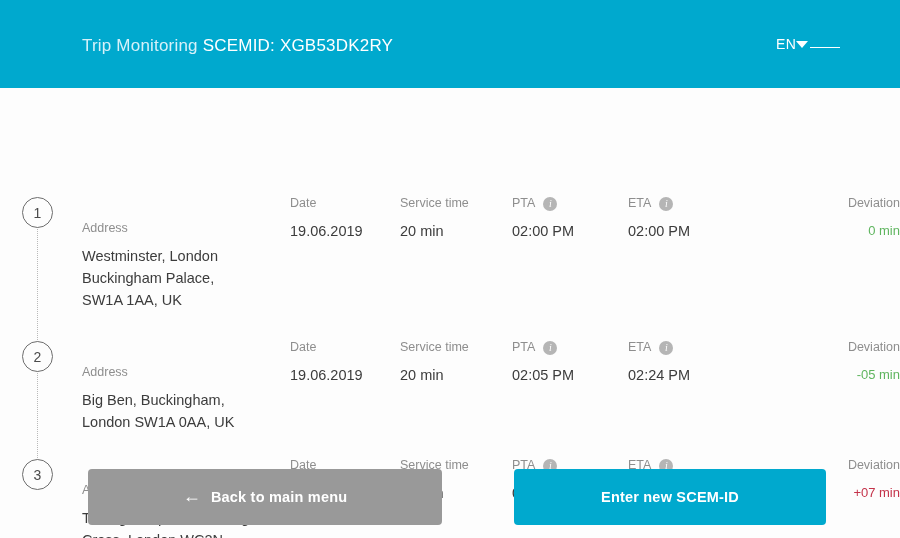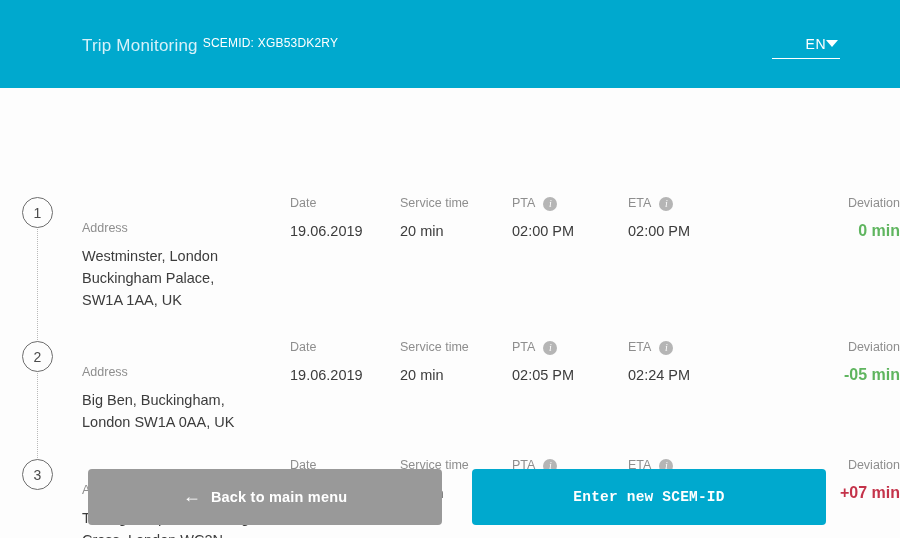--- a/index.html
+++ b/index.html
@@ -35,30 +35,30 @@
     gap: 5px;
     padding-top: 4px;
   }
   .app-title {
     font-size: 17px;
     color: #d6f1f9;
     letter-spacing: 0.2px;
     line-height: 1.2;
   }
   .scem-id {
-    font-size: 12px;
+    font-size: 17px;
     color: #ffffff;
     letter-spacing: 0.2px;
     line-height: 1.2;
   }
 
   .lang-select {
     display: flex;
-    flex-direction: column;
-    align-items: flex-end;
+    flex-direction: row;
+    align-items: center;
     margin-right: 60px;
     width: 68px;
     padding-top: 6px;
     cursor: pointer;
   }
   .lang-row {
     display: flex;
     align-items: center;
     justify-content: space-between;
     padding: 0 2px 6px 4px;
@@ -174,21 +174,21 @@
     background: #b5b5b5;
     color: #ffffff;
     font-size: 10px;
     font-style: italic;
     font-family: "Liberation Serif", serif;
     line-height: 1;
     cursor: pointer;
     flex: none;
   }
 
-  .dev-value { font-size: 16px; font-weight: bold; line-height: 22px; }
+  .dev-value { font-size: 13px; font-weight: normal; line-height: 22px; }
   .dev-ok   { color: #5fb55f; }
   .dev-early{ color: #5fb55f; }
   .dev-late { color: #c4334a; }
 
   
   .footer {
     position: absolute;
     left: 0; right: 0;
     bottom: 12px;
     height: 58px;
@@ -206,21 +206,21 @@
     justify-content: center;
     gap: 10px;
     font-size: 14.5px;
     font-weight: bold;
     color: #ffffff;
     cursor: pointer;
     font-family: "Liberation Sans", sans-serif;
     letter-spacing: 0.2px;
   }
   .btn-back    { width: 354px; background: #999999; }
-  .btn-primary { width: 354px; background: #00a9ce; font-family: Liberation Mono, monospace; }
+  .btn-primary { width: 312px; background: #00a9ce; }
   .arrow-left {
     display: inline-block;
     font-size: 18px;
     line-height: 1;
     color: #ffffff;
     transform: translateY(-1px);
   }
 </style>
 </head>
 <body>

